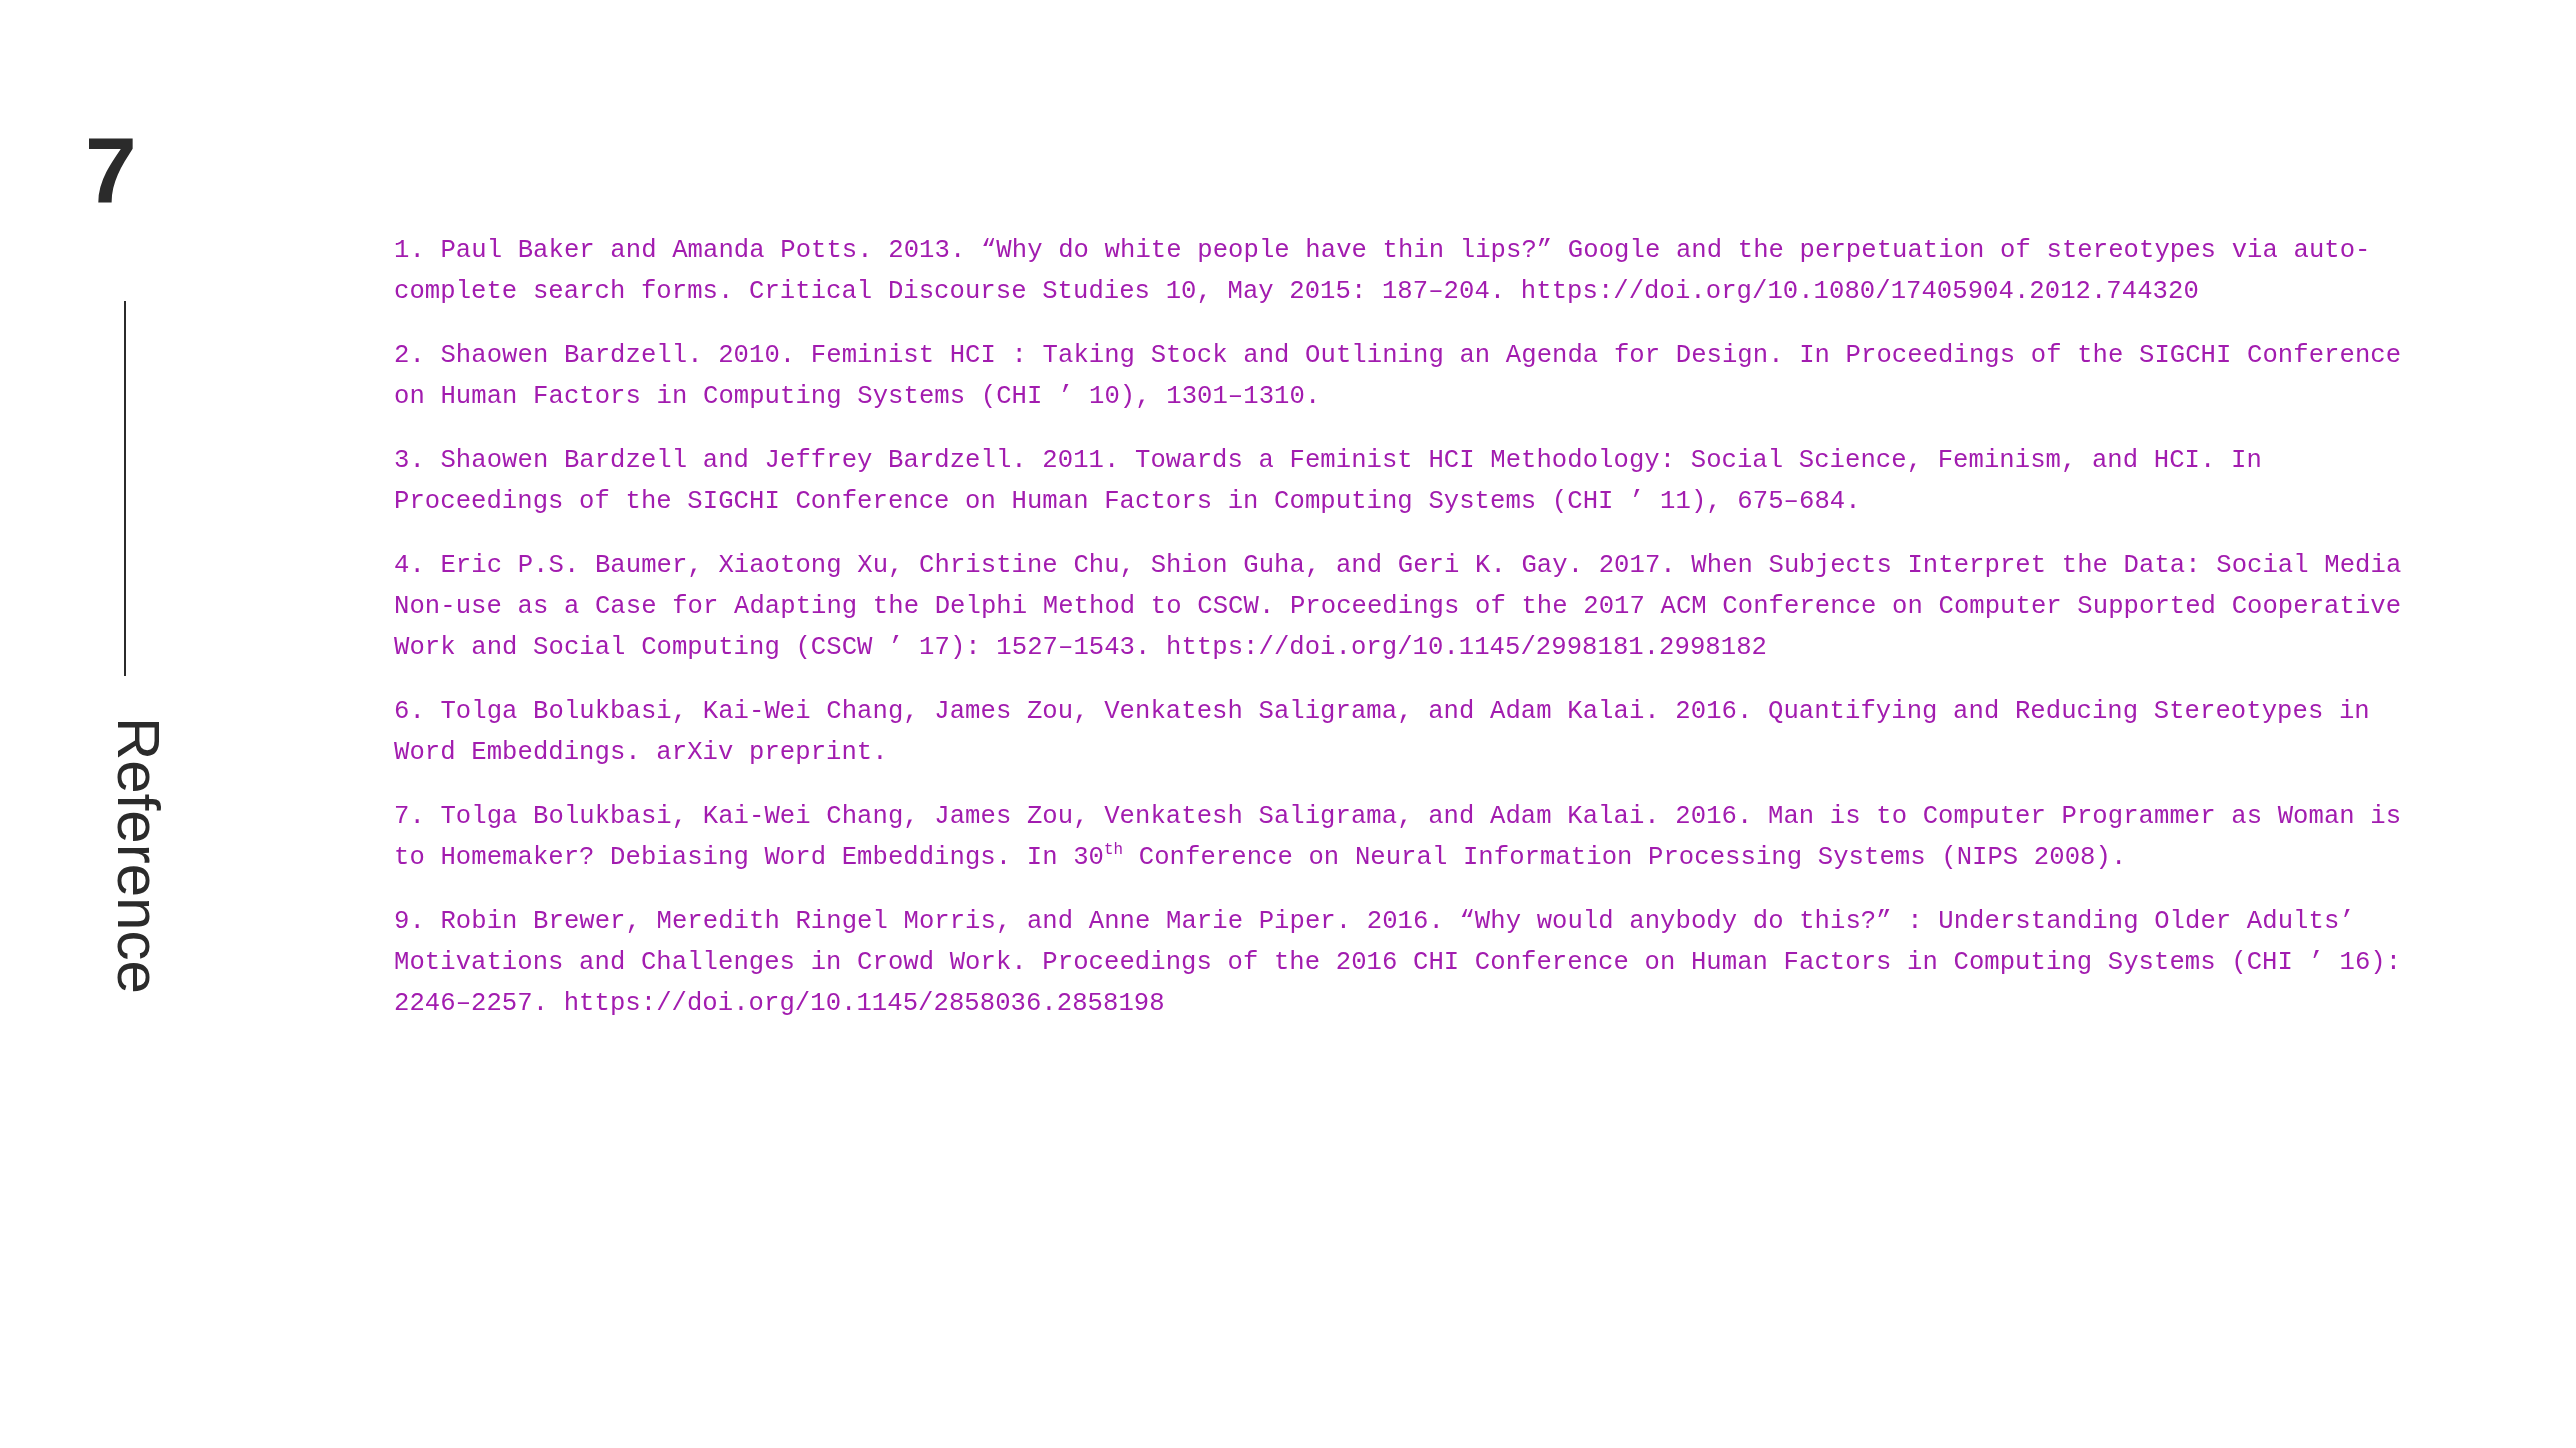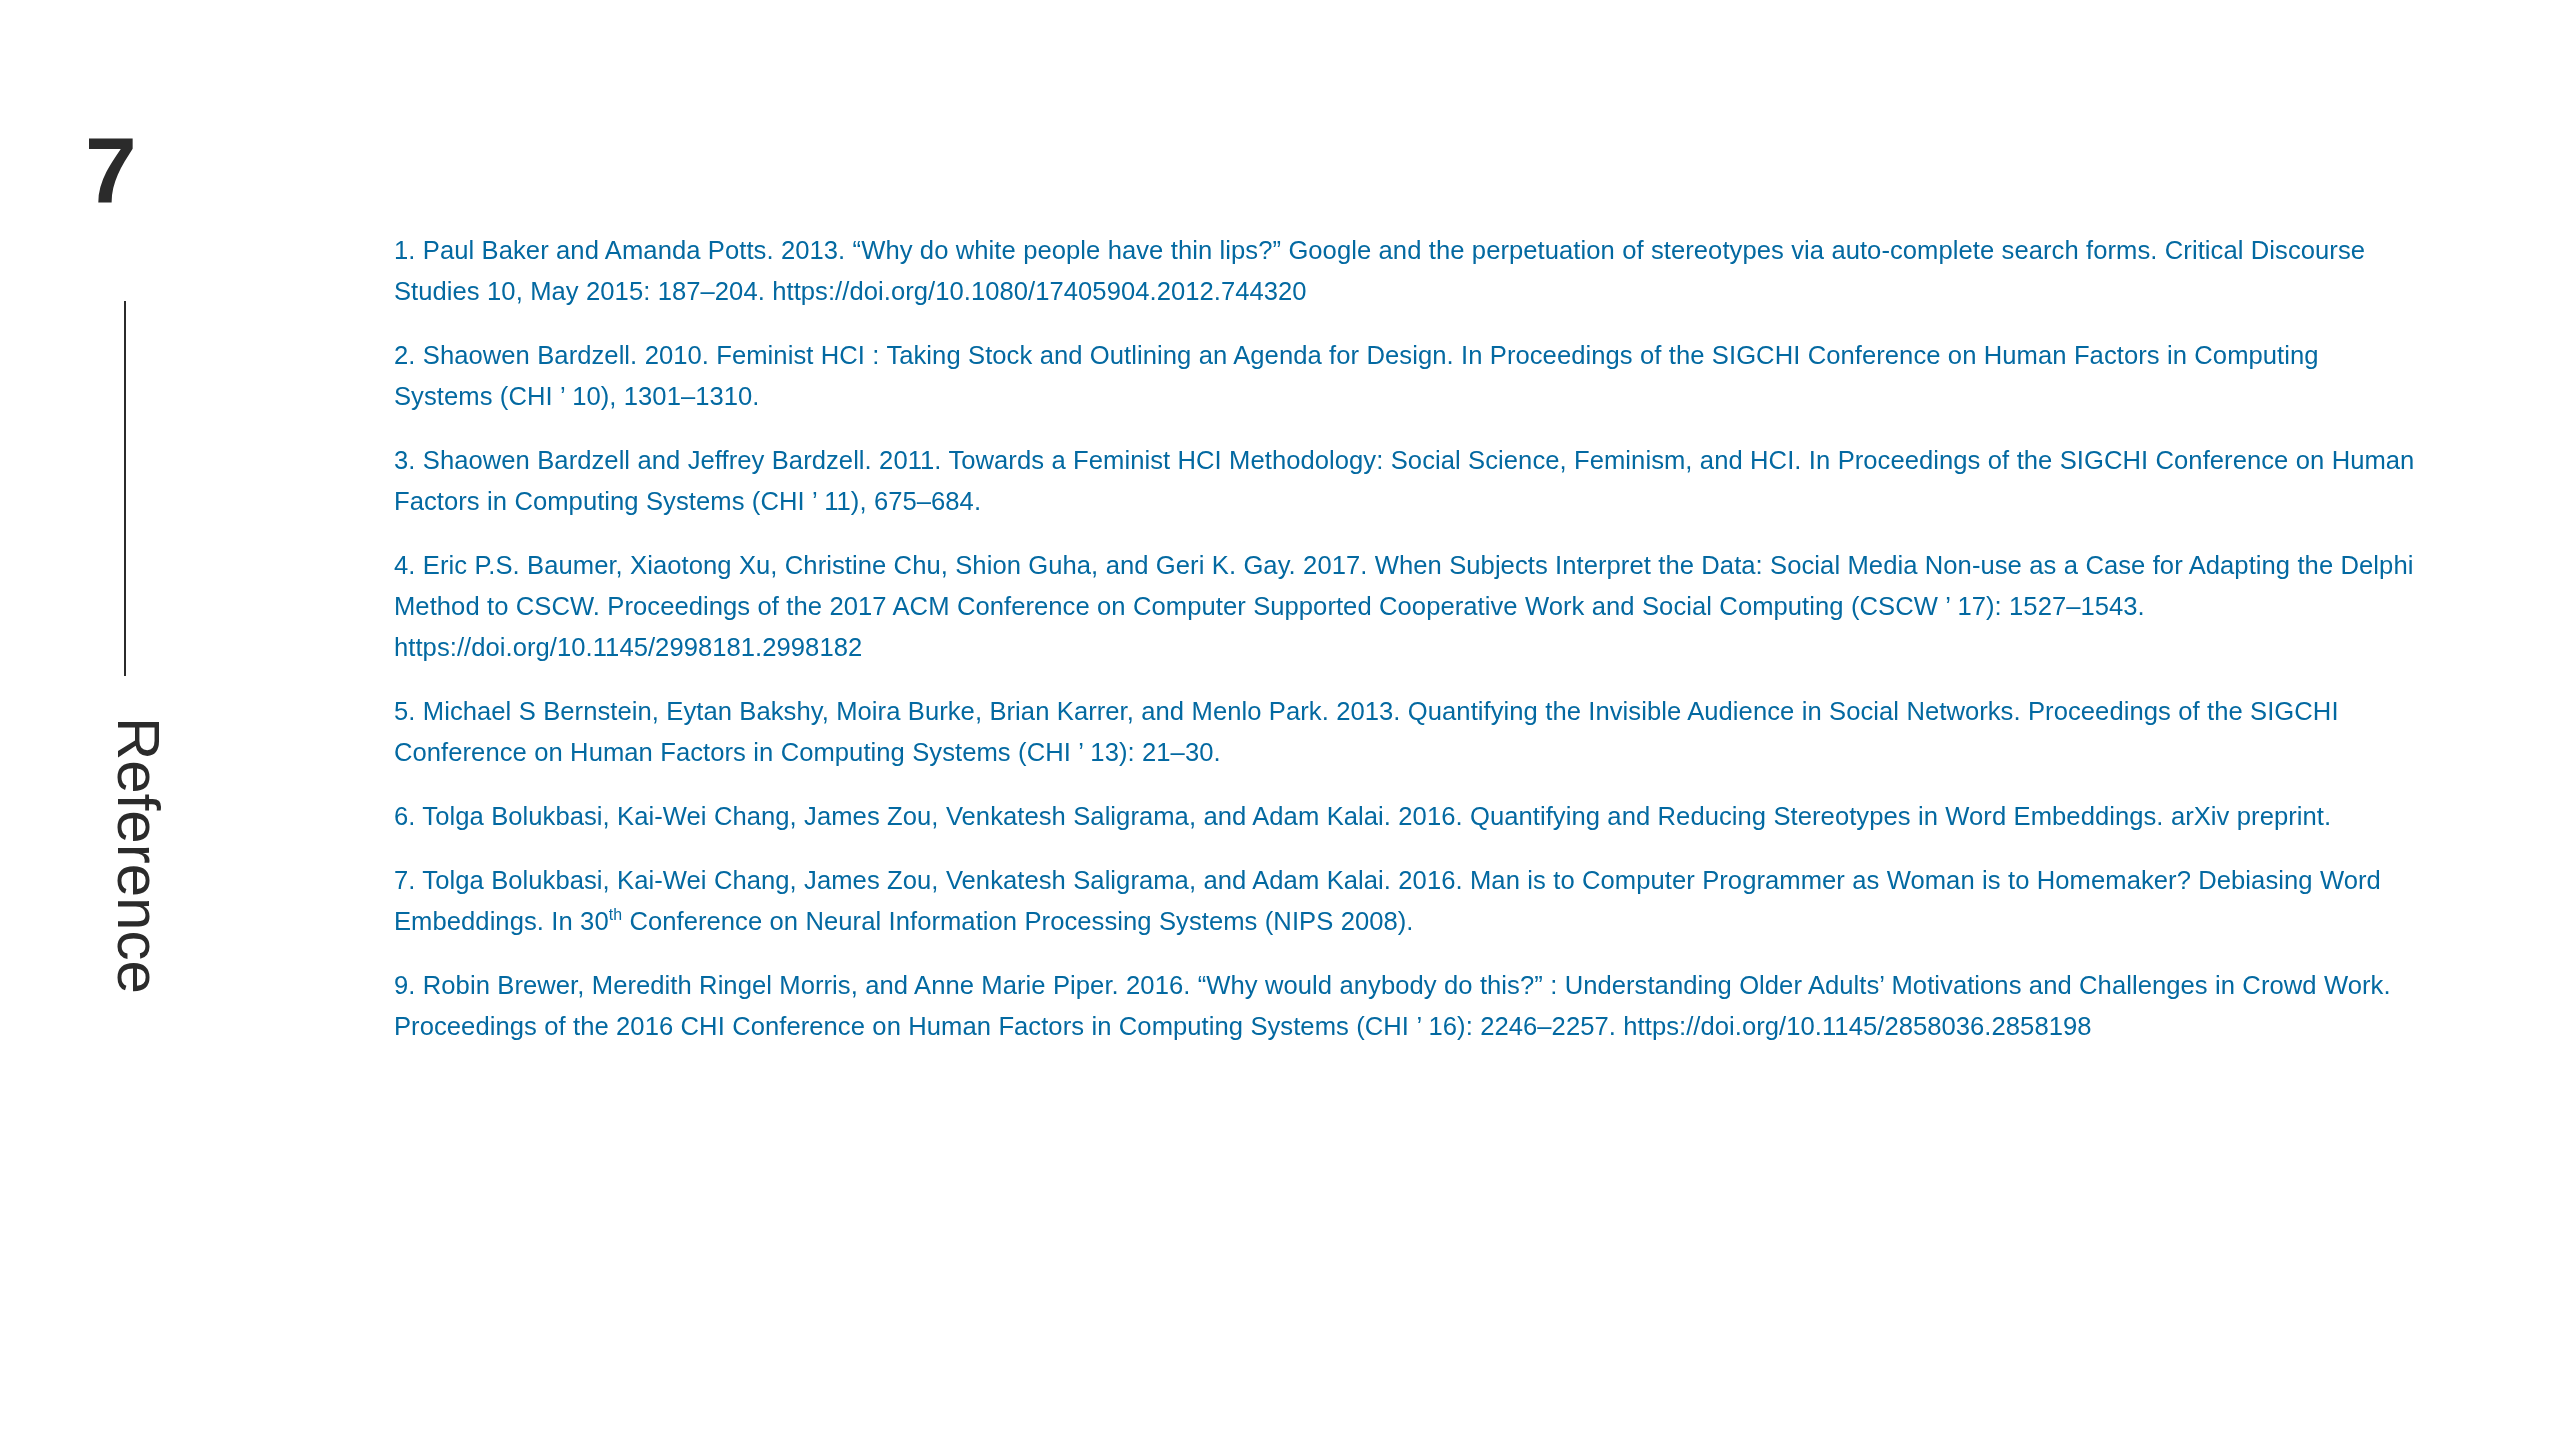--- a/index.html
+++ b/index.html
@@ -77,24 +77,24 @@
 
   
   .refs {
     position: absolute;
     left: 394px;
     top: 230px;
     width: 2024px;
   }
 
   .ref-item {
-    font-family: Liberation Sans, sans-serif;
+    font-family: Liberation Mono, monospace;
     font-size: 25.6px;
     line-height: 41px;
-    color: #0369a1;
+    color: #a21caf;
     margin: 0 0 23px 0;
     text-align: left;
     letter-spacing: 0.05px;
     word-spacing: 0.2px;
   }
   .ref-item:last-child {
     margin-bottom: 0;
   }
 
   .ref-item sup {
@@ -118,21 +118,20 @@
       <div class="rail-label">Reference</div>
     </div>
 
   </div>
 
   <div class="refs">
     <p class="ref-item">1. Paul Baker and Amanda Potts. 2013. “Why do white people have thin lips?” Google and the perpetuation of stereotypes via auto-complete search forms. Critical Discourse Studies 10, May 2015: 187–204. https://doi.org/10.1080/17405904.2012.744320</p>
     <p class="ref-item">2. Shaowen Bardzell. 2010. Feminist HCI : Taking Stock and Outlining an Agenda for Design. In Proceedings of the SIGCHI Conference on Human Factors in Computing Systems (CHI ’ 10), 1301–1310.</p>
     <p class="ref-item">3. Shaowen Bardzell and Jeffrey Bardzell. 2011. Towards a Feminist HCI Methodology: Social Science, Feminism, and HCI. In Proceedings of the SIGCHI Conference on Human Factors in Computing Systems (CHI ’ 11), 675–684.</p>
     <p class="ref-item">4. Eric P.S. Baumer, Xiaotong Xu, Christine Chu, Shion Guha, and Geri K. Gay. 2017. When Subjects Interpret the Data: Social Media Non-use as a Case for Adapting the Delphi Method to CSCW. Proceedings of the 2017 ACM Conference on Computer Supported Cooperative Work and Social Computing (CSCW ’ 17): 1527–1543. https://doi.org/10.1145/2998181.2998182</p>
-    <p class="ref-item">5. Michael S Bernstein, Eytan Bakshy, Moira Burke, Brian Karrer, and Menlo Park. 2013. Quantifying the Invisible Audience in Social Networks. Proceedings of the SIGCHI Conference on Human Factors in Computing Systems (CHI ’ 13): 21–30.</p>
     <p class="ref-item">6. Tolga Bolukbasi, Kai-Wei Chang, James Zou, Venkatesh Saligrama, and Adam Kalai. 2016. Quantifying and Reducing Stereotypes in Word Embeddings. arXiv preprint.</p>
     <p class="ref-item">
       <span>7. Tolga Bolukbasi, Kai-Wei Chang, James Zou, Venkatesh Saligrama, and Adam Kalai. 2016. Man is to Computer Programmer as Woman is to Homemaker? Debiasing Word Embeddings. In 30</span><sup>th</sup><span> Conference on Neural Information Processing Systems (NIPS 2008).</span>
     </p>
     <p class="ref-item">9. Robin Brewer, Meredith Ringel Morris, and Anne Marie Piper. 2016. “Why would anybody do this?” : Understanding Older Adults’ Motivations and Challenges in Crowd Work. Proceedings of the 2016 CHI Conference on Human Factors in Computing Systems (CHI ’ 16): 2246–2257. https://doi.org/10.1145/2858036.2858198</p>
   </div>
 
 </div>
 
 

